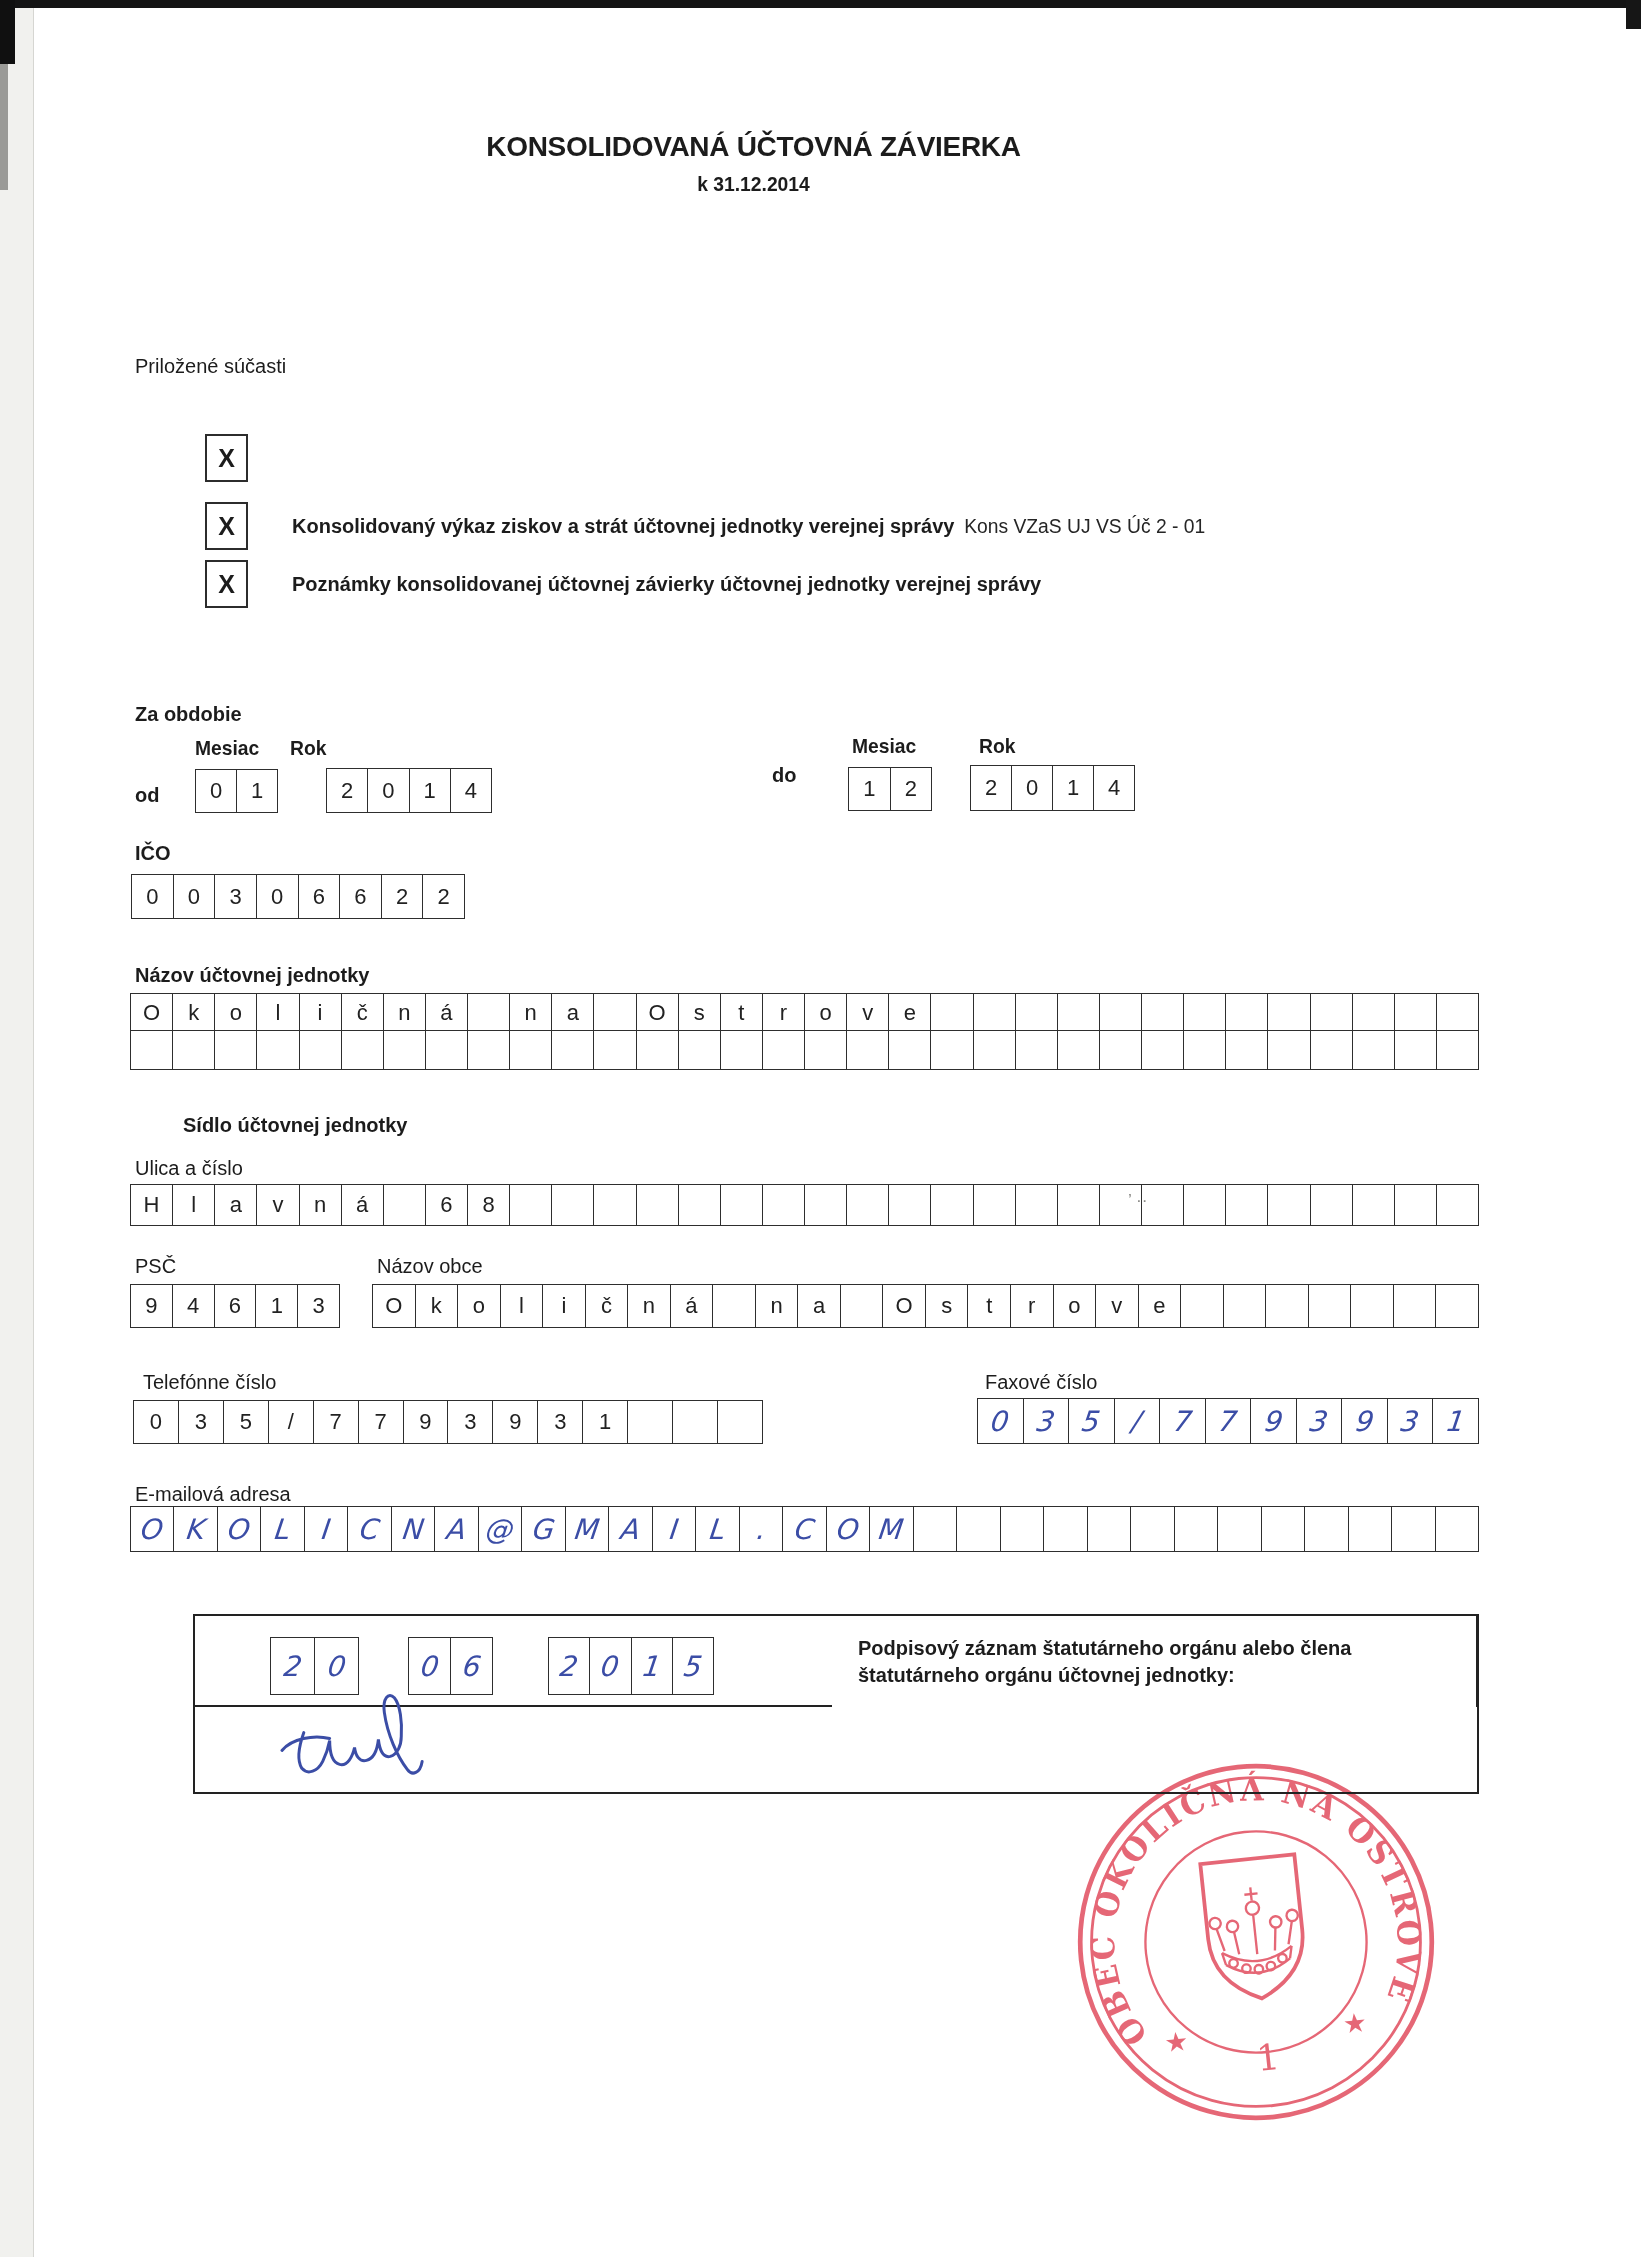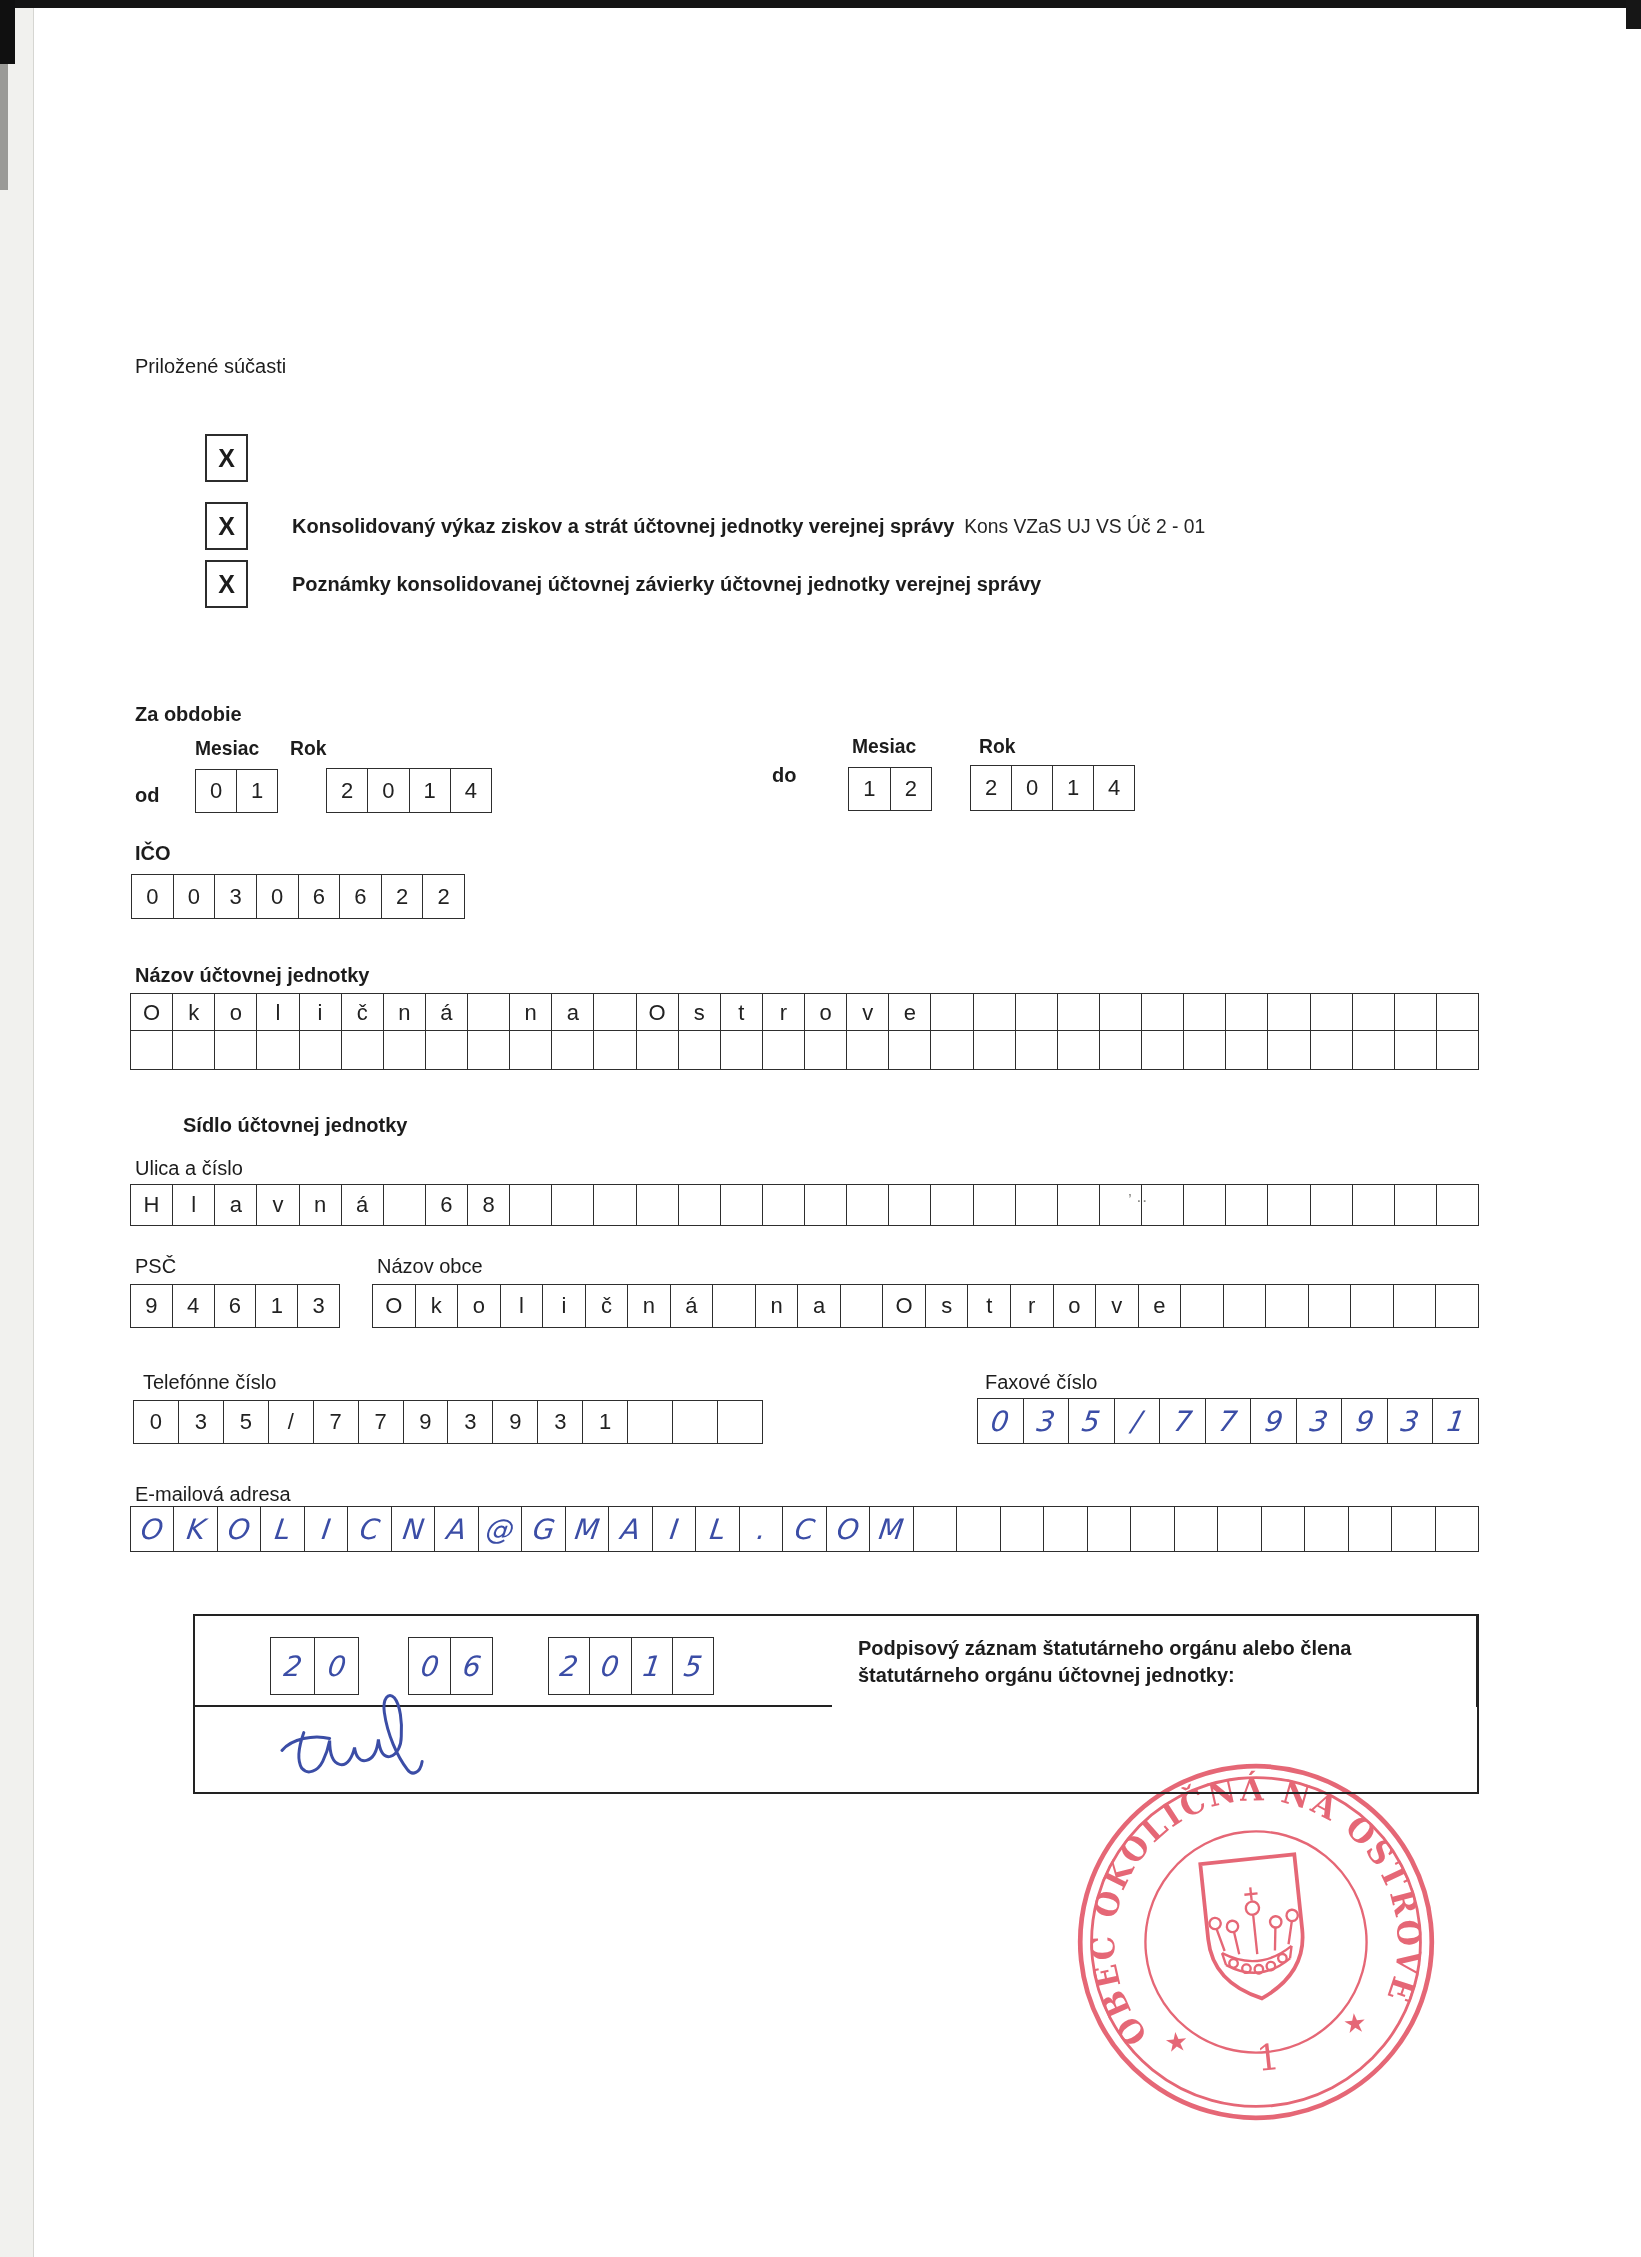--- a/index.html
+++ b/index.html
@@ -49,20 +49,22 @@
 <body>
 
 <div id="page">
 
   <div class="abs pageedge"></div>
   <div class="abs topbar"></div>
   <div class="abs tlnotch"></div>
   <div class="abs lsmudge"></div>
   <div class="abs trnotch"></div>
 
+  <div class="abs ttl" style="left:97px;top:131px;width:1313px;">KONSOLIDOVANÁ ÚČTOVNÁ ZÁVIERKA</div>
+  <div class="abs sub" style="left:97px;top:174px;width:1313px;">k 31.12.2014</div>
 
   <div class="abs lb" style="left:135px;top:355px;">Priložené súčasti</div>
 
   <div class="abs chkrow" style="left:205px;top:434px;">
     <div class="chkbox">X</div>
   </div>
   <div class="abs chkrow" style="left:205px;top:502px;">
     <div class="chkbox">X</div>
     <div class="chklab"><span>Konsolidovaný výkaz ziskov a strát účtovnej jednotky verejnej správy</span><span class="code">Kons VZaS UJ VS Úč 2 - 01</span></div>
   </div>

